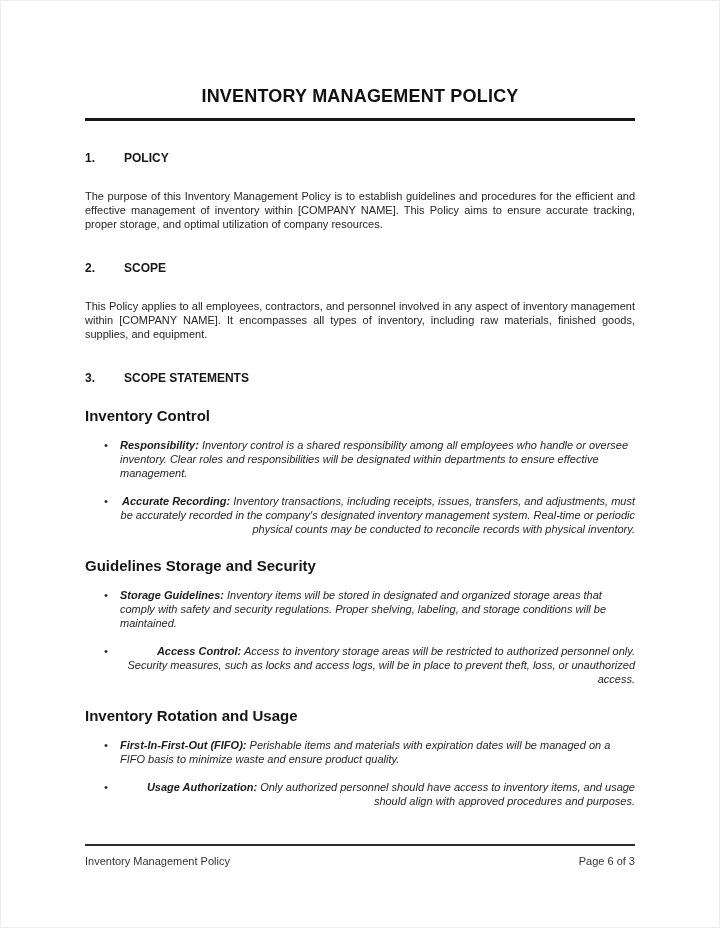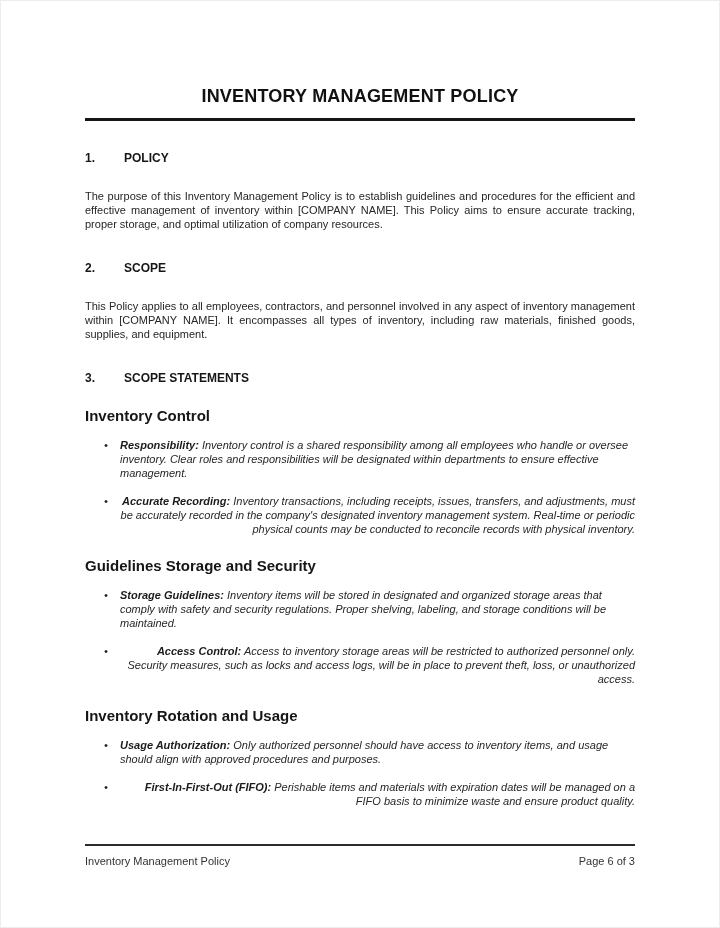--- a/index.html
+++ b/index.html
@@ -127,22 +127,22 @@
   </ul>
 
   <div class="sub-head">Guidelines Storage and Security</div>
   <ul class="bullets">
     <li class="bullet"><span class="dot"></span><span class="b">Storage Guidelines:</span> <span>Inventory items will be stored in designated and organized storage areas that comply with safety and security regulations. Proper shelving, labeling, and storage conditions will be maintained.</span></li>
     <li class="bullet"><span class="dot"></span><span class="b">Access Control:</span> <span>Access to inventory storage areas will be restricted to authorized personnel only. Security measures, such as locks and access logs, will be in place to prevent theft, loss, or unauthorized access.</span></li>
   </ul>
 
   <div class="sub-head">Inventory Rotation and Usage</div>
   <ul class="bullets">
+    <li class="bullet"><span class="dot"></span><span class="b">First-In-First-Out (FIFO):</span> <span>Perishable items and materials with expiration dates will be managed on a FIFO basis to minimize waste and ensure product quality.</span></li>
     <li class="bullet"><span class="dot"></span><span class="b">Usage Authorization:</span> <span>Only authorized personnel should have access to inventory items, and usage should align with approved procedures and purposes.</span></li>
-    <li class="bullet"><span class="dot"></span><span class="b">First-In-First-Out (FIFO):</span> <span>Perishable items and materials with expiration dates will be managed on a FIFO basis to minimize waste and ensure product quality.</span></li>
   </ul>
 
   <div class="footer">
     <div class="footer-rule"></div>
     <div class="footer-row">
       <span>Inventory Management Policy</span>
       <span>Page 6 of 3</span>
     </div>
   </div>
 

